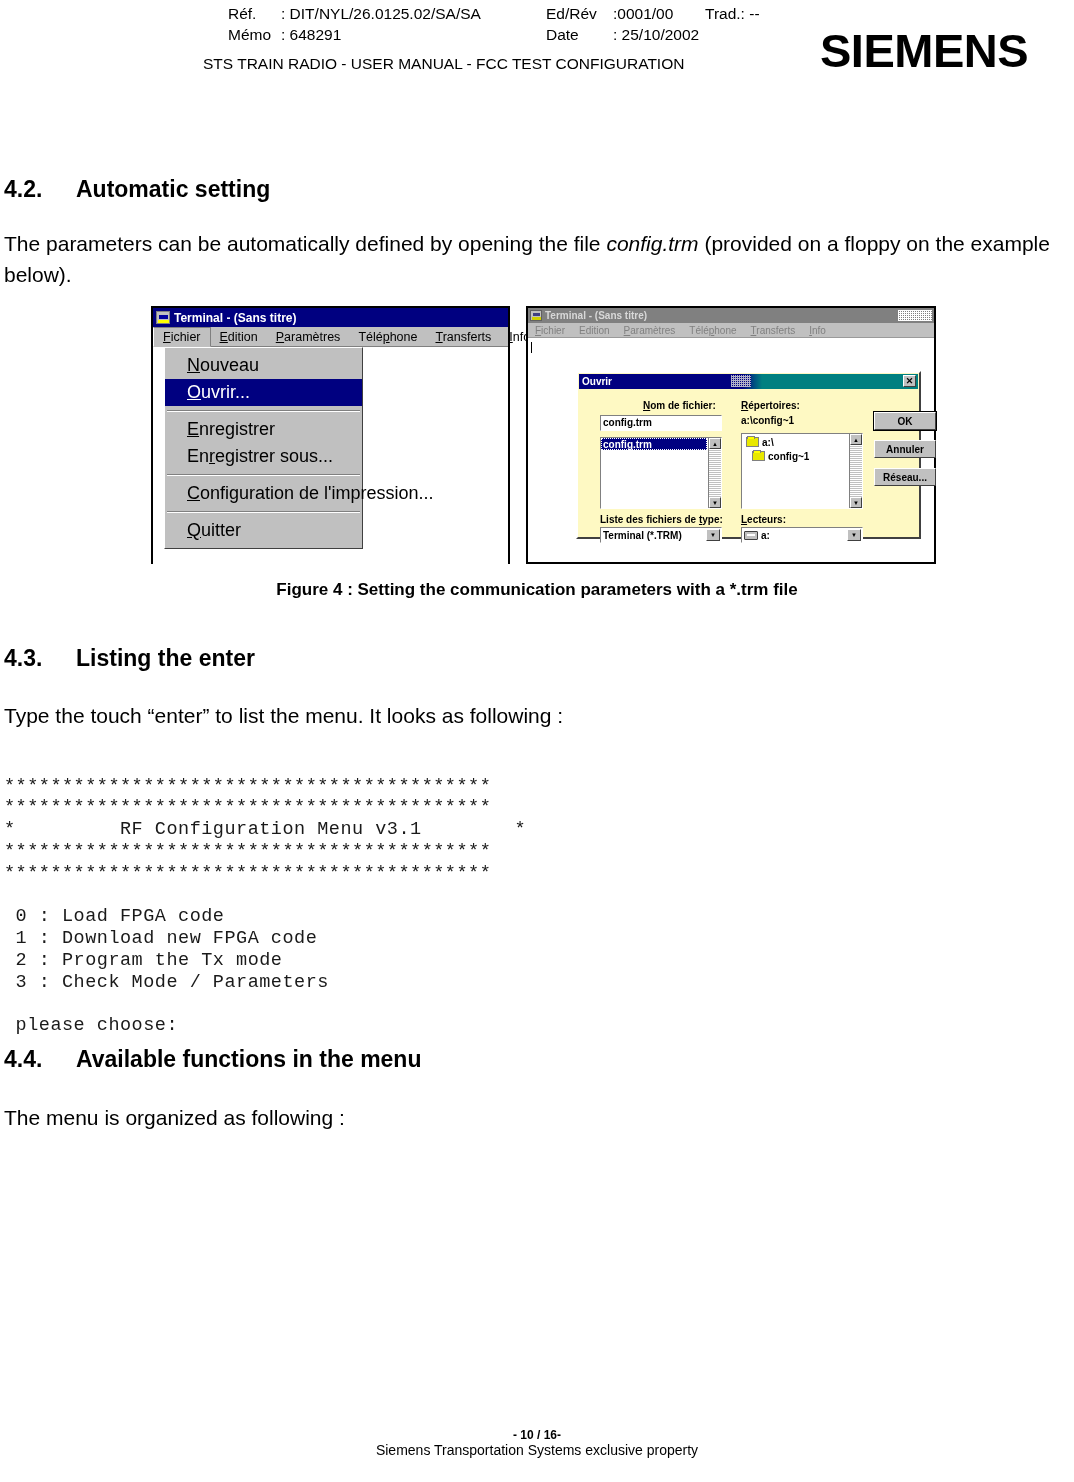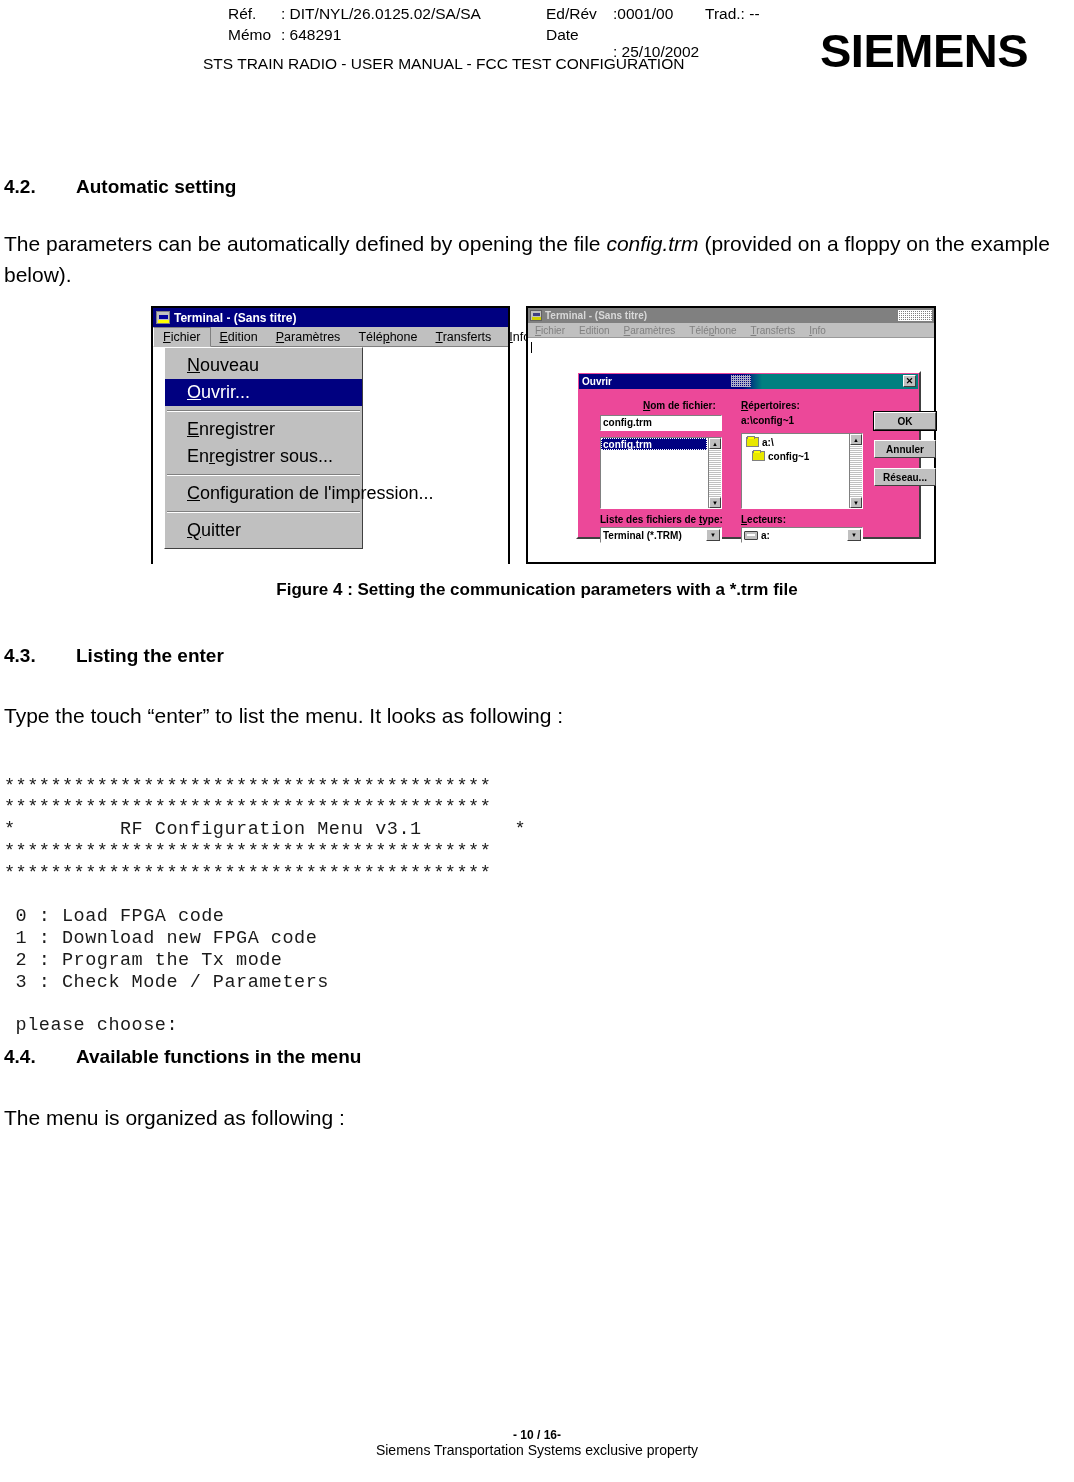--- a/index.html
+++ b/index.html
@@ -21,36 +21,36 @@
   }
   .hdr-meta { position: absolute; font-size: 15.5px; line-height: 20px; white-space: pre; }
   .hdr-ref-label   { left: 228px; top: 4px; }
   .hdr-ref-value   { left: 281px; top: 4px; }
   .hdr-memo-label  { left: 228px; top: 25px; }
   .hdr-memo-value  { left: 281px; top: 25px; }
   .hdr-ed-label    { left: 546px; top: 4px; }
   .hdr-ed-value    { left: 613px; top: 4px; }
   .hdr-trad        { left: 705px; top: 4px; }
   .hdr-date-label  { left: 546px; top: 25px; }
-  .hdr-date-value  { left: 613px; top: 42px; }
+  .hdr-date-value  { left: 613px; top: 25px; }
   .hdr-doc-title {
     position: absolute; left: 203px; top: 55px;
     font-size: 15.5px; white-space: nowrap;
   }
   .siemens-logo {
     position: absolute; left: 820px; top: 26px;
     font-size: 47px; font-weight: bold; letter-spacing: -0.5px;
     font-family: "Liberation Sans", sans-serif;
     line-height: 50px;
   }
 
   
   .sec-heading {
     position: absolute;
-    font-size: 19px; font-weight: bold;
+    font-size: 23px; font-weight: bold;
     white-space: nowrap;
   }
   .sec-heading .num { display: inline-block; width: 72px; }
   .para {
     position: absolute;
     font-size: 21px; line-height: 31px;
   }
   .para i { font-style: italic; }
 
   #h42 { left: 4px; top: 176px; }
@@ -193,21 +193,21 @@
     border-top: 1px solid #ffffff;
   }
   #fig-win2 .caret {
     position: absolute; left: 3px; top: 3px; width: 1px; height: 11px;
     background: #000;
   }
 
   
   .dlg {
     position: absolute; left: 48px; top: 32px; width: 345px; height: 168px;
-    background: #ec4899;
+    background: #fef9c3;
     border-top: 2px solid #ffffff;
     border-left: 2px solid #ffffff;
     border-right: 2px solid #404040;
     border-bottom: 2px solid #404040;
   }
   .dlg-title {
     height: 15px; margin: 1px;
     background: linear-gradient(90deg, #000080 0%, #000080 48%, #008080 54%, #008080 100%);
     color: #ffffff; font-weight: bold; font-size: 10px;
     display: flex; align-items: center; padding-left: 3px;

